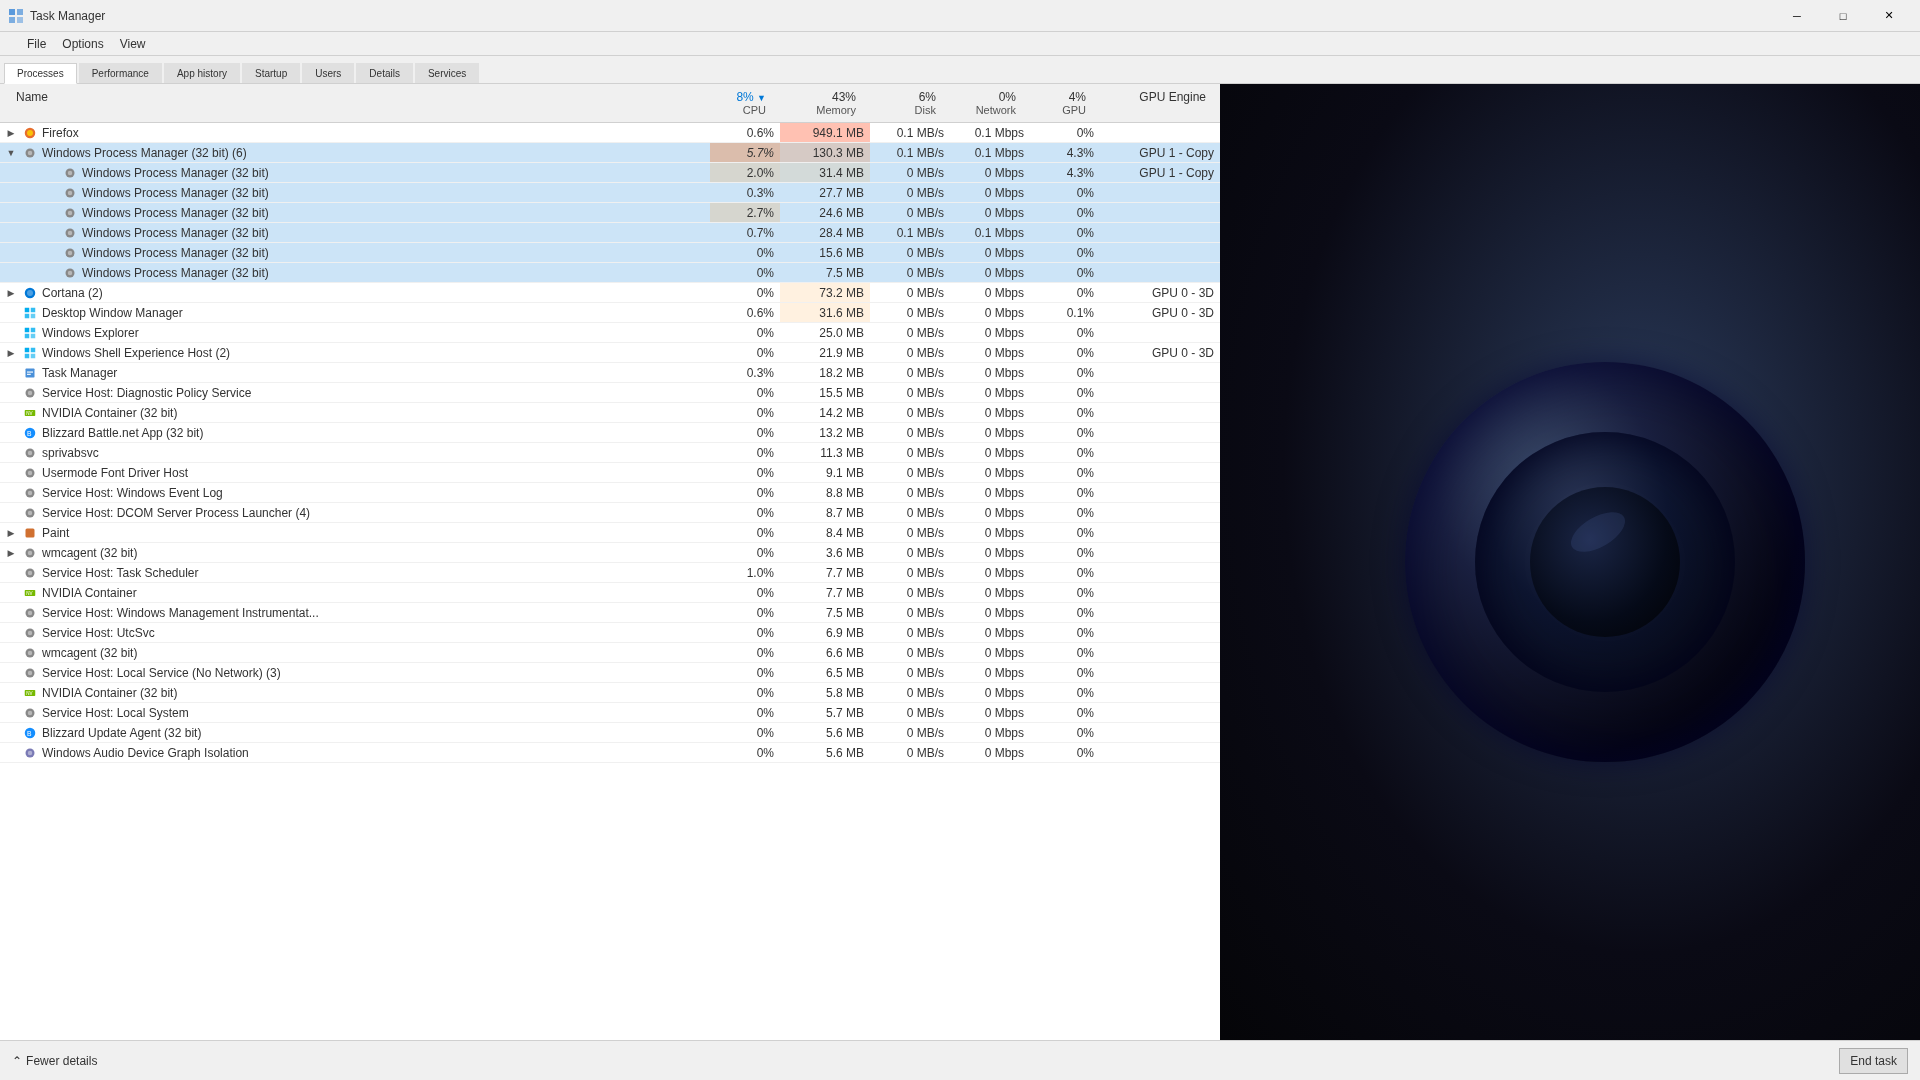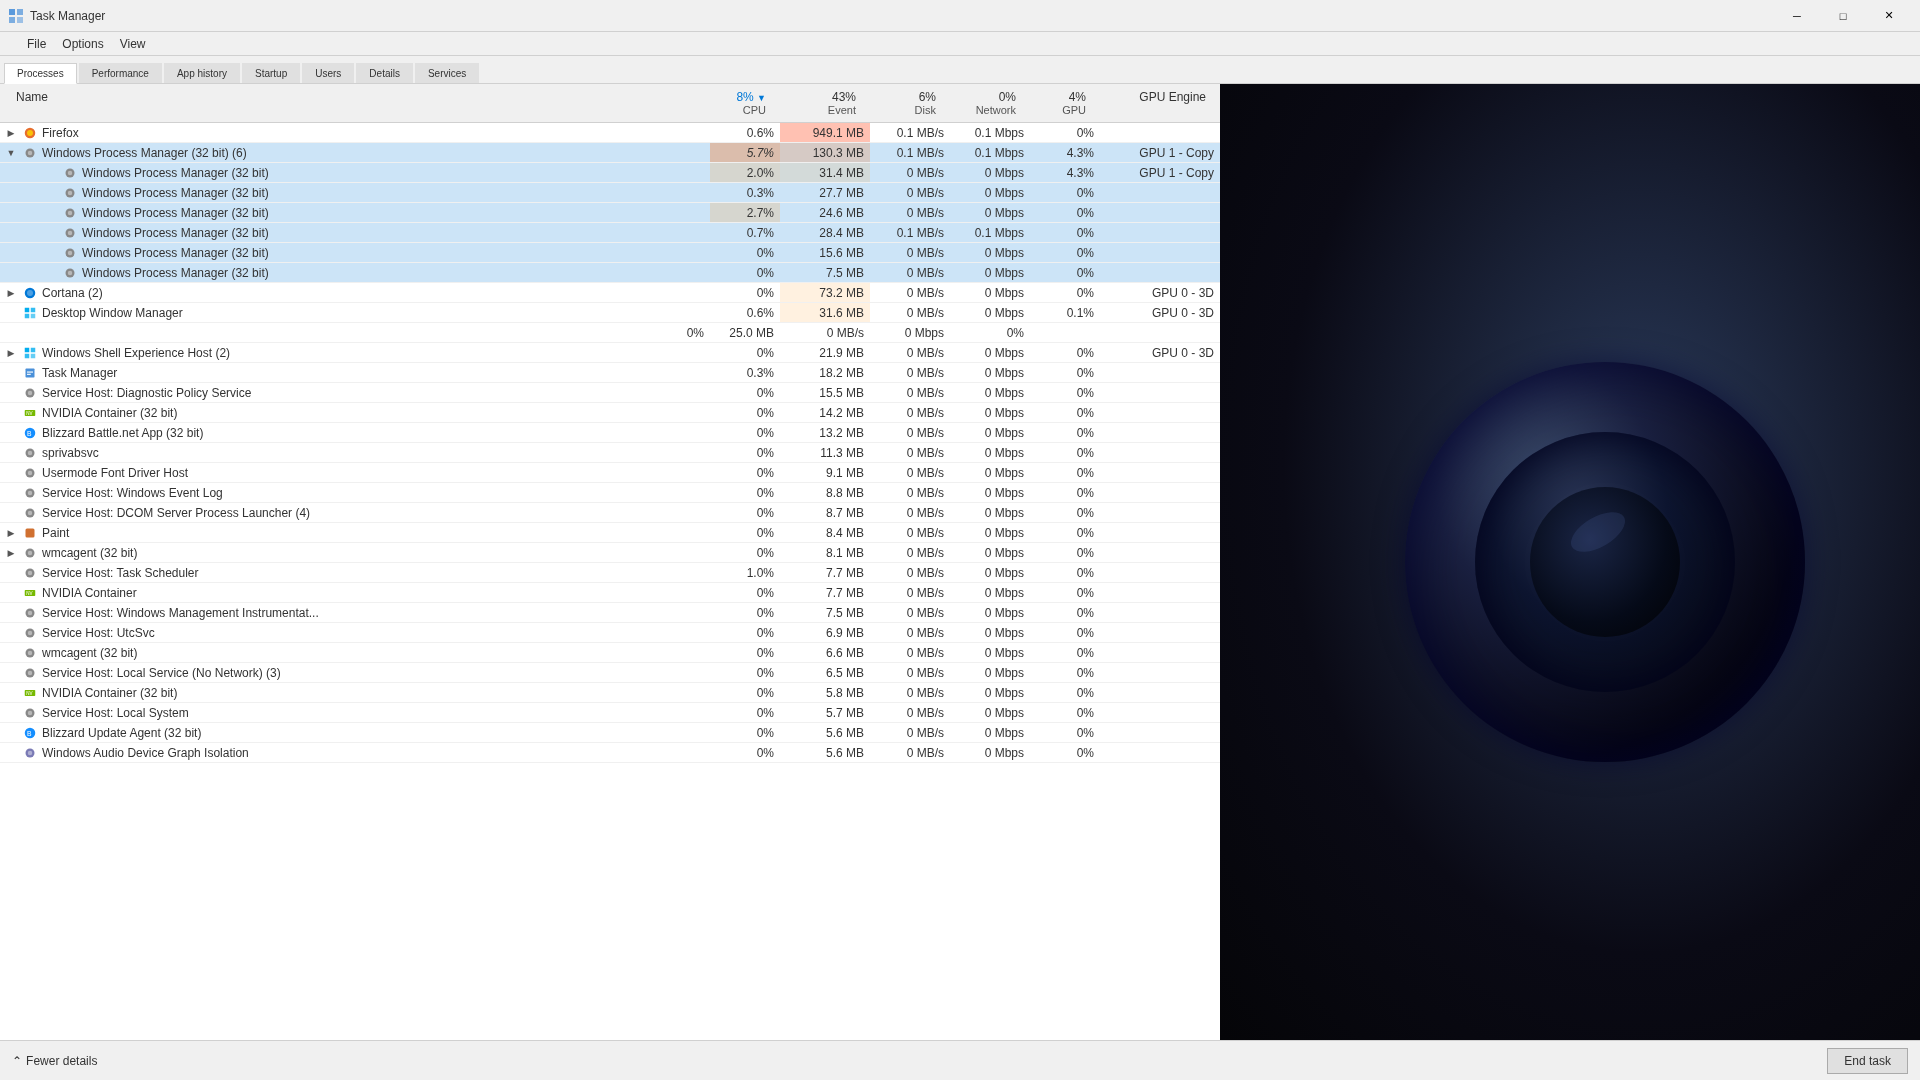--- a/index.html
+++ b/index.html
@@ -181,21 +181,21 @@
     }
     #fewer-details {
       display: flex;
       align-items: center;
       gap: 4px;
       cursor: pointer;
       font-size: 12px;
       color: #333;
     }
     #end-task-btn {
-      padding: 5px 16px;
+      padding: 5px 10px;
       background: #e0e0e0;
       border: 1px solid #aaa;
       cursor: pointer;
       font-size: 12px;
       color: #333;
     }
 
     
     #right-panel {
       width: 700px;
@@ -294,21 +294,21 @@
   <div id="table-area">
 
     <div id="col-headers">
       <div class="col-header">Name</div>
       <div class="col-header sorted">
         8% <span class="sort-arrow">▼</span>
         <span class="col-subtext">CPU</span>
       </div>
       <div class="col-header">
         43%
-        <span class="col-subtext">Event</span>
+        <span class="col-subtext">Memory</span>
       </div>
       <div class="col-header">
         6%
         <span class="col-subtext">Disk</span>
       </div>
       <div class="col-header">
         0%
         <span class="col-subtext">Network</span>
       </div>
       <div class="col-header">
@@ -508,38 +508,50 @@
             <span>Desktop Window Manager</span>
           </div>
           <div class="cell">0.6%</div>
           <div class="cell heat-med">31.6 MB</div>
           <div class="cell">0 MB/s</div>
           <div class="cell">0 Mbps</div>
           <div class="cell">0.1%</div>
           <div class="cell">GPU 0 - 3D</div>
         </div>
         <div class="process-row">
-          <div class="cell">0%</div>
-          <div class="cell heat-low">25.0 MB</div>
-          <div class="cell">0 MB/s</div>
-          <div class="cell">0 Mbps</div>
-          <div class="cell">0%</div>
-          <div class="cell"></div>
-        </div>
-        <div class="process-row">
-          <div class="cell name-cell">
-            <span class="expand-btn">▶</span>
+          <div class="cell name-cell">
+            <span class="expand-placeholder"></span>
             <span class="process-icon">
               <svg viewBox="0 0 16 16" width="14" height="14">
                 <rect x="1" y="1" width="6" height="6" fill="#00adef"></rect>
                 <rect x="9" y="1" width="6" height="6" fill="#00adef" opacity="0.8"></rect>
                 <rect x="1" y="9" width="6" height="6" fill="#00adef" opacity="0.8"></rect>
                 <rect x="9" y="9" width="6" height="6" fill="#00adef" opacity="0.6"></rect>
               </svg>
             </span>
+            <span>Windows Explorer</span>
+          </div>
+          <div class="cell">0%</div>
+          <div class="cell heat-low">25.0 MB</div>
+          <div class="cell">0 MB/s</div>
+          <div class="cell">0 Mbps</div>
+          <div class="cell">0%</div>
+          <div class="cell"></div>
+        </div>
+        <div class="process-row">
+          <div class="cell name-cell">
+            <span class="expand-btn">▶</span>
+            <span class="process-icon">
+              <svg viewBox="0 0 16 16" width="14" height="14">
+                <rect x="1" y="1" width="6" height="6" fill="#00adef"></rect>
+                <rect x="9" y="1" width="6" height="6" fill="#00adef" opacity="0.8"></rect>
+                <rect x="1" y="9" width="6" height="6" fill="#00adef" opacity="0.8"></rect>
+                <rect x="9" y="9" width="6" height="6" fill="#00adef" opacity="0.6"></rect>
+              </svg>
+            </span>
             <span>Windows Shell Experience Host (2)</span>
           </div>
           <div class="cell">0%</div>
           <div class="cell heat-low">21.9 MB</div>
           <div class="cell">0 MB/s</div>
           <div class="cell">0 Mbps</div>
           <div class="cell">0%</div>
           <div class="cell">GPU 0 - 3D</div>
         </div>
         <div class="process-row">
@@ -709,21 +721,21 @@
             <span class="expand-btn">▶</span>
             <span class="process-icon">
               <svg viewBox="0 0 16 16" width="14" height="14">
                 <circle cx="8" cy="8" r="6" fill="#888888"></circle>
                 <circle cx="8" cy="8" r="3" fill="white" opacity="0.4"></circle>
               </svg>
             </span>
             <span>wmcagent (32 bit)</span>
           </div>
           <div class="cell">0%</div>
-          <div class="cell heat-low">8.1 MB</div>
+          <div class="cell heat-low">3.6 MB</div>
           <div class="cell">0 MB/s</div>
           <div class="cell">0 Mbps</div>
           <div class="cell">0%</div>
           <div class="cell"></div>
         </div>
         <div class="process-row">
           <div class="cell name-cell">
             <span class="expand-placeholder"></span>
             <span class="process-icon">
               <svg viewBox="0 0 16 16" width="14" height="14">

